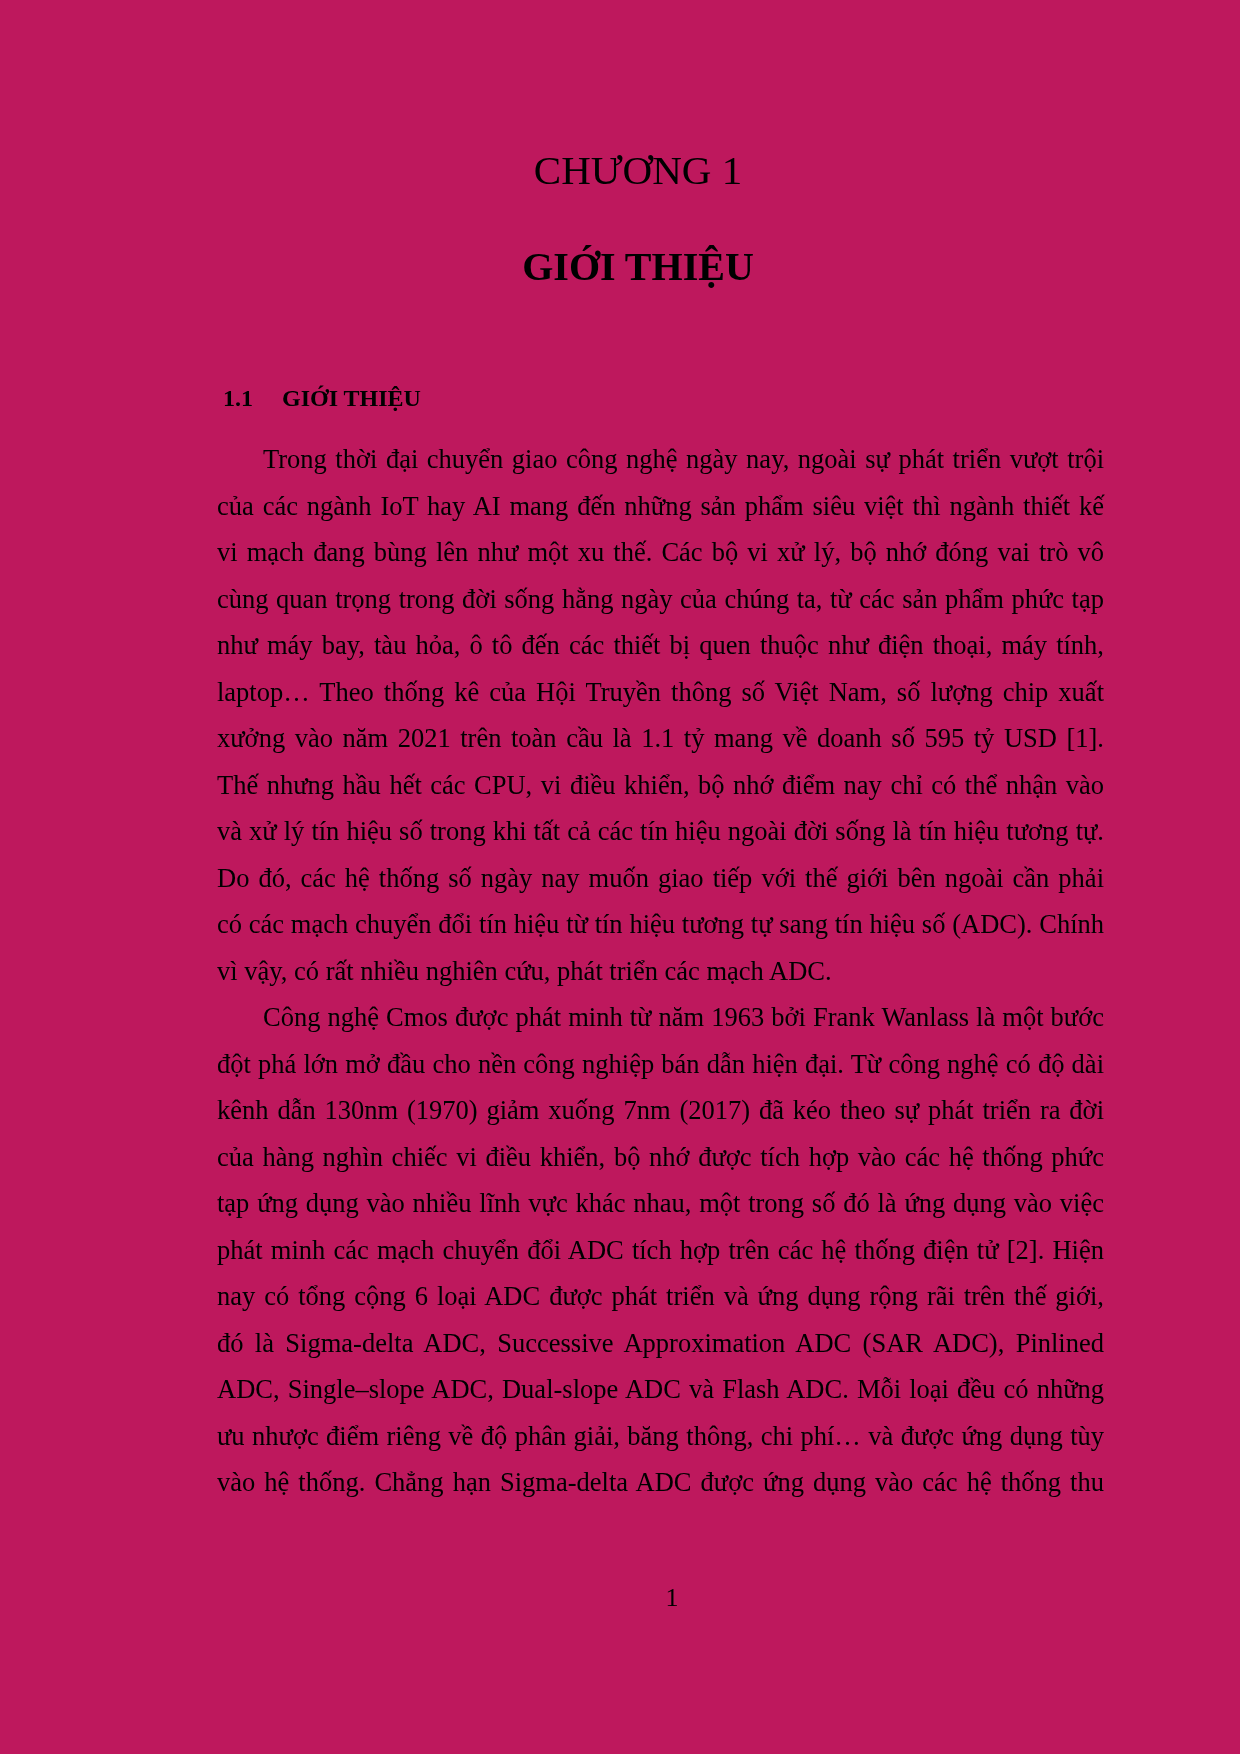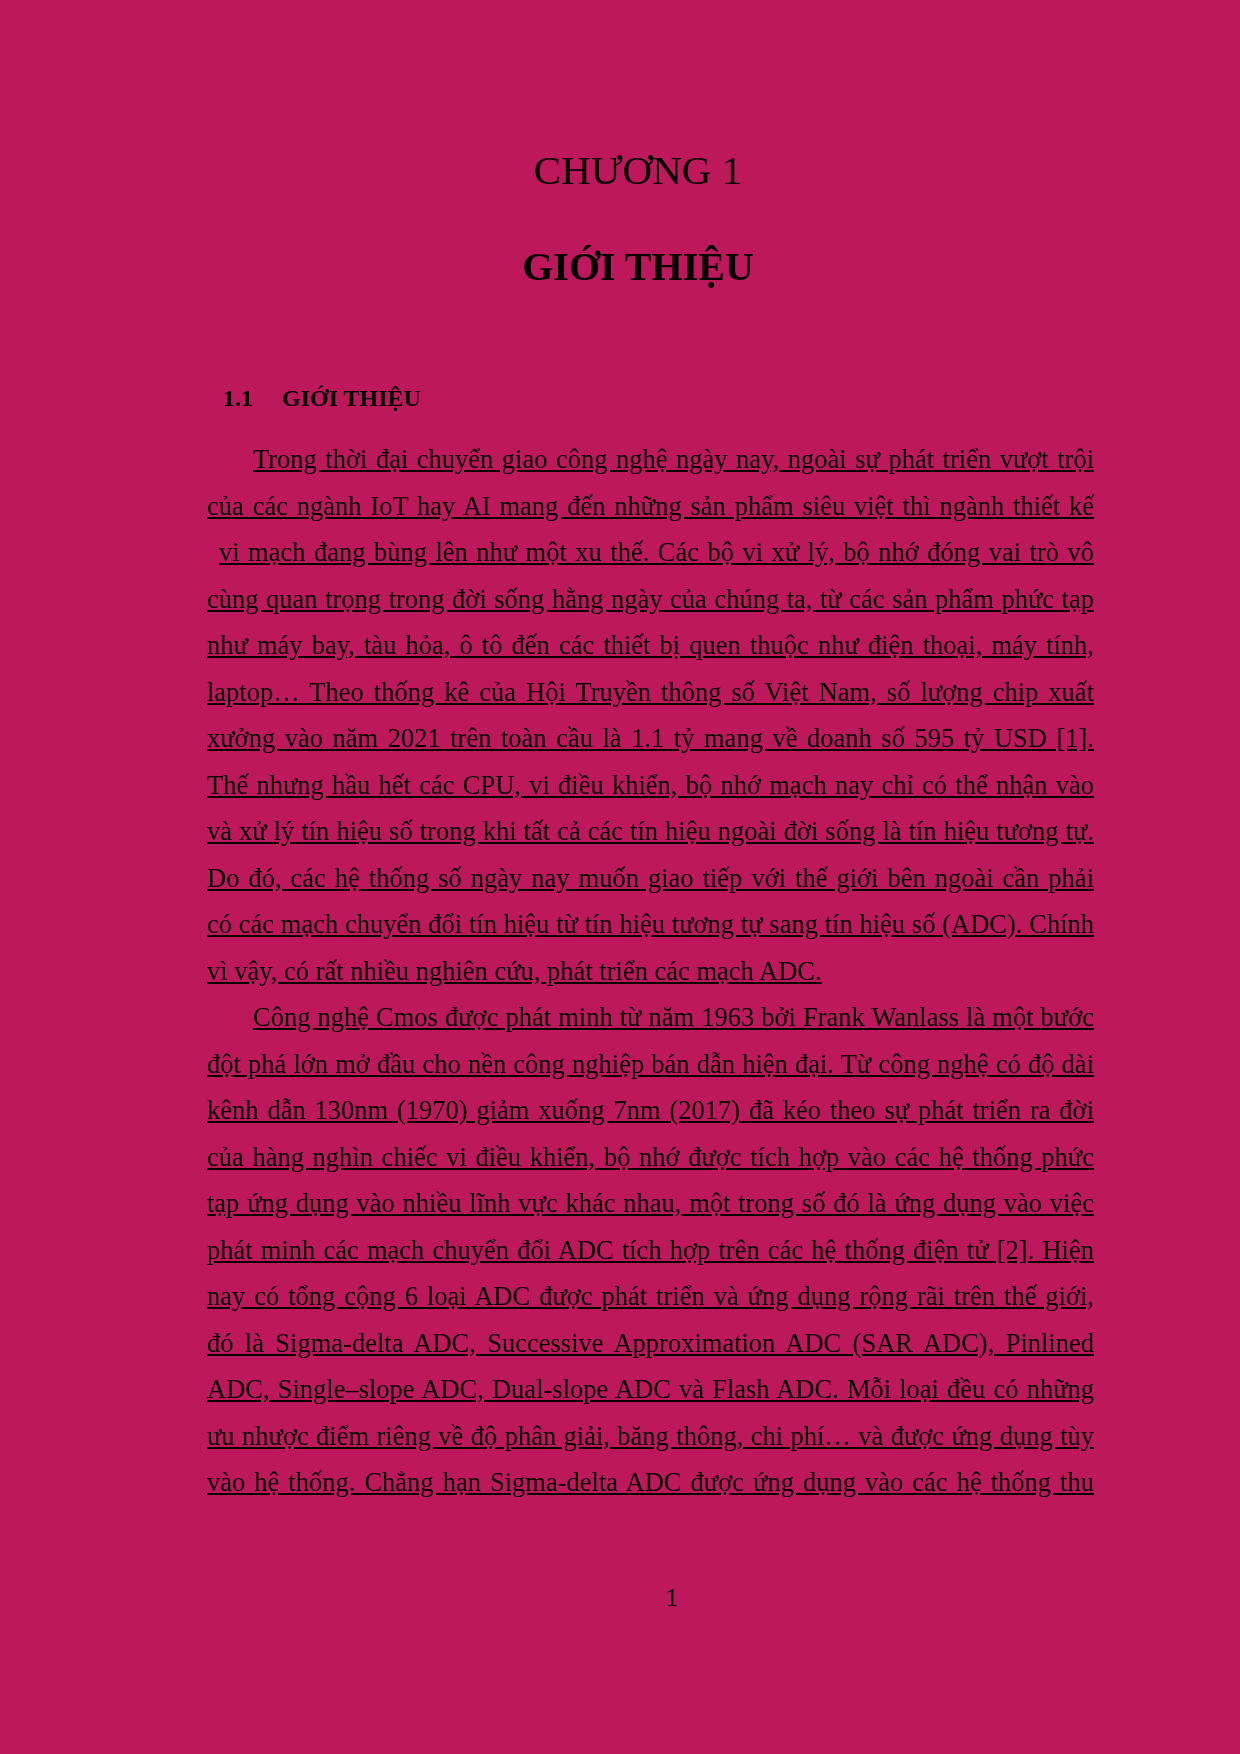--- a/index.html
+++ b/index.html
@@ -57,24 +57,23 @@
     font-weight: bold;
     margin: 0;
     white-space: nowrap;
   }
   .section-number {
     display: inline-block;
     width: 59px;
   }
   .body-text {
     position: absolute;
-    left: 207px;
+    left: 217px;
     width: 887px;
     top: 436px;
-    text-decoration: underline;
   }
   .paragraph {
     margin: 0;
   }
   .line {
     display: block;
     font-size: 26.5px;
     line-height: 46.5px;
     height: 46.5px;
     text-align: justify;
@@ -113,26 +112,26 @@
   <h2 class="chapter-title">GIỚI THIỆU</h2>
 
   <h3 class="section-heading">
     <span class="section-number">1.1</span><span>GIỚI THIỆU</span>
   </h3>
 
   <div class="body-text">
     <p class="paragraph">
       <span class="line first justify-wrap" style="white-space: normal;">Trong thời đại chuyển giao công nghệ ngày nay, ngoài sự phát triển vượt trội</span>
       <span class="line justify-wrap" style="white-space: normal;">của các ngành IoT hay AI mang đến những sản phẩm siêu việt thì ngành thiết kế</span>
-      <span class="line justify-wrap" style="white-space: normal; margin-left: 12px;">vi mạch đang bùng lên như một xu thế. Các bộ vi xử lý, bộ nhớ đóng vai trò vô</span>
+      <span class="line justify-wrap" style="white-space: normal;">vi mạch đang bùng lên như một xu thế. Các bộ vi xử lý, bộ nhớ đóng vai trò vô</span>
       <span class="line justify-wrap" style="white-space: normal;">cùng quan trọng trong đời sống hằng ngày của chúng ta, từ các sản phẩm phức tạp</span>
       <span class="line justify-wrap" style="white-space: normal;">như máy bay, tàu hỏa, ô tô đến các thiết bị quen thuộc như điện thoại, máy tính,</span>
       <span class="line justify-wrap" style="white-space: normal;">laptop… Theo thống kê của Hội Truyền thông số Việt Nam, số lượng chip xuất</span>
       <span class="line justify-wrap" style="white-space: normal;">xưởng vào năm 2021 trên toàn cầu là 1.1 tỷ mang về doanh số 595 tỷ USD [1].</span>
-      <span class="line justify-wrap" style="white-space: normal;">Thế nhưng hầu hết các CPU, vi điều khiển, bộ nhớ mạch nay chỉ có thể nhận vào</span>
+      <span class="line justify-wrap" style="white-space: normal;">Thế nhưng hầu hết các CPU, vi điều khiển, bộ nhớ điểm nay chỉ có thể nhận vào</span>
       <span class="line justify-wrap" style="white-space: normal;">và xử lý tín hiệu số trong khi tất cả các tín hiệu ngoài đời sống là tín hiệu tương tự.</span>
       <span class="line justify-wrap" style="white-space: normal;">Do đó, các hệ thống số ngày nay muốn giao tiếp với thế giới bên ngoài cần phải</span>
       <span class="line justify-wrap" style="white-space: normal;">có các mạch chuyển đổi tín hiệu từ tín hiệu tương tự sang tín hiệu số (ADC). Chính</span>
       <span class="line last" style="white-space: nowrap;">vì vậy, có rất nhiều nghiên cứu, phát triển các mạch ADC.</span>
     </p>
     <p class="paragraph">
       <span class="line first justify-wrap" style="white-space: normal;">Công nghệ Cmos được phát minh từ năm 1963 bởi Frank Wanlass là một bước</span>
       <span class="line justify-wrap" style="white-space: normal;">đột phá lớn mở đầu cho nền công nghiệp bán dẫn hiện đại. Từ công nghệ có độ dài</span>
       <span class="line justify-wrap" style="white-space: normal;">kênh dẫn 130nm (1970) giảm xuống 7nm (2017) đã kéo theo sự phát triển ra đời</span>
       <span class="line justify-wrap" style="white-space: normal;">của hàng nghìn chiếc vi điều khiển, bộ nhớ được tích hợp vào các hệ thống phức</span>

